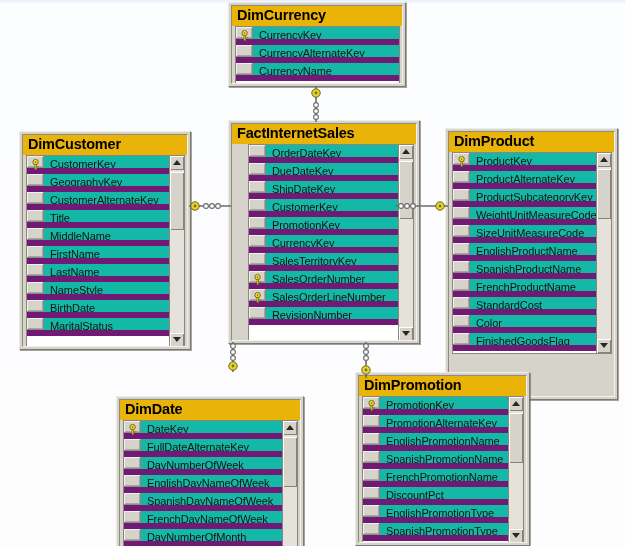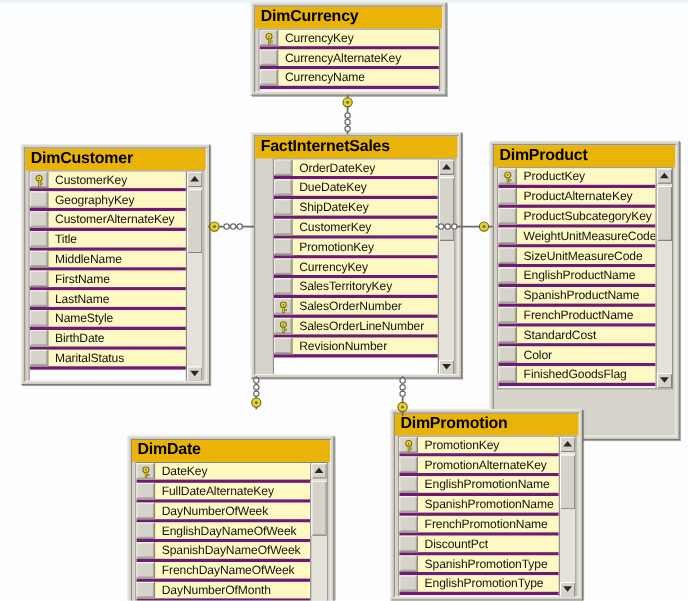--- a/index.html
+++ b/index.html
@@ -59,22 +59,22 @@
     border-right-color: #8a8781;
     margin: 0 2px 0 3px;
     overflow: hidden;
     box-sizing: border-box;
   }
   .row {
     display: flex;
     align-items: stretch;
     height: 18px;
     box-sizing: border-box;
-    border-bottom: 3px solid #701a75;
-    background: #fef9c3;
+    border-bottom: 6px solid #701a75;
+    background: #14b8a6;
   }
   .rowhdr {
     width: 17px;
     min-width: 17px;
     background: #d6d3cb;
     border-right: 1px solid #8a8781;
     border-bottom: 1px solid #908d86;
     box-sizing: border-box;
     position: relative;
     box-shadow: inset 1px 1px 0 #f2f0ea, inset -1px -1px 0 #a9a69f;
@@ -473,25 +473,25 @@
               <div class="row">
                 <div class="rowhdr"></div>
                 <div class="cellname">FrenchPromotionName</div>
               </div>
               <div class="row">
                 <div class="rowhdr"></div>
                 <div class="cellname">DiscountPct</div>
               </div>
               <div class="row">
                 <div class="rowhdr"></div>
+                <div class="cellname">EnglishPromotionType</div>
+              </div>
+              <div class="row">
+                <div class="rowhdr"></div>
                 <div class="cellname">SpanishPromotionType</div>
-              </div>
-              <div class="row">
-                <div class="rowhdr"></div>
-                <div class="cellname">EnglishPromotionType</div>
               </div>
             </div>
             <div class="vscroll">
               <div class="sb-btn up">
                 <span class="sb-arrow"></span>
               </div>
               <div class="sb-thumb" style="top:16px;height:50px;"></div>
               <div class="sb-btn down">
                 <span class="sb-arrow"></span>
               </div>

